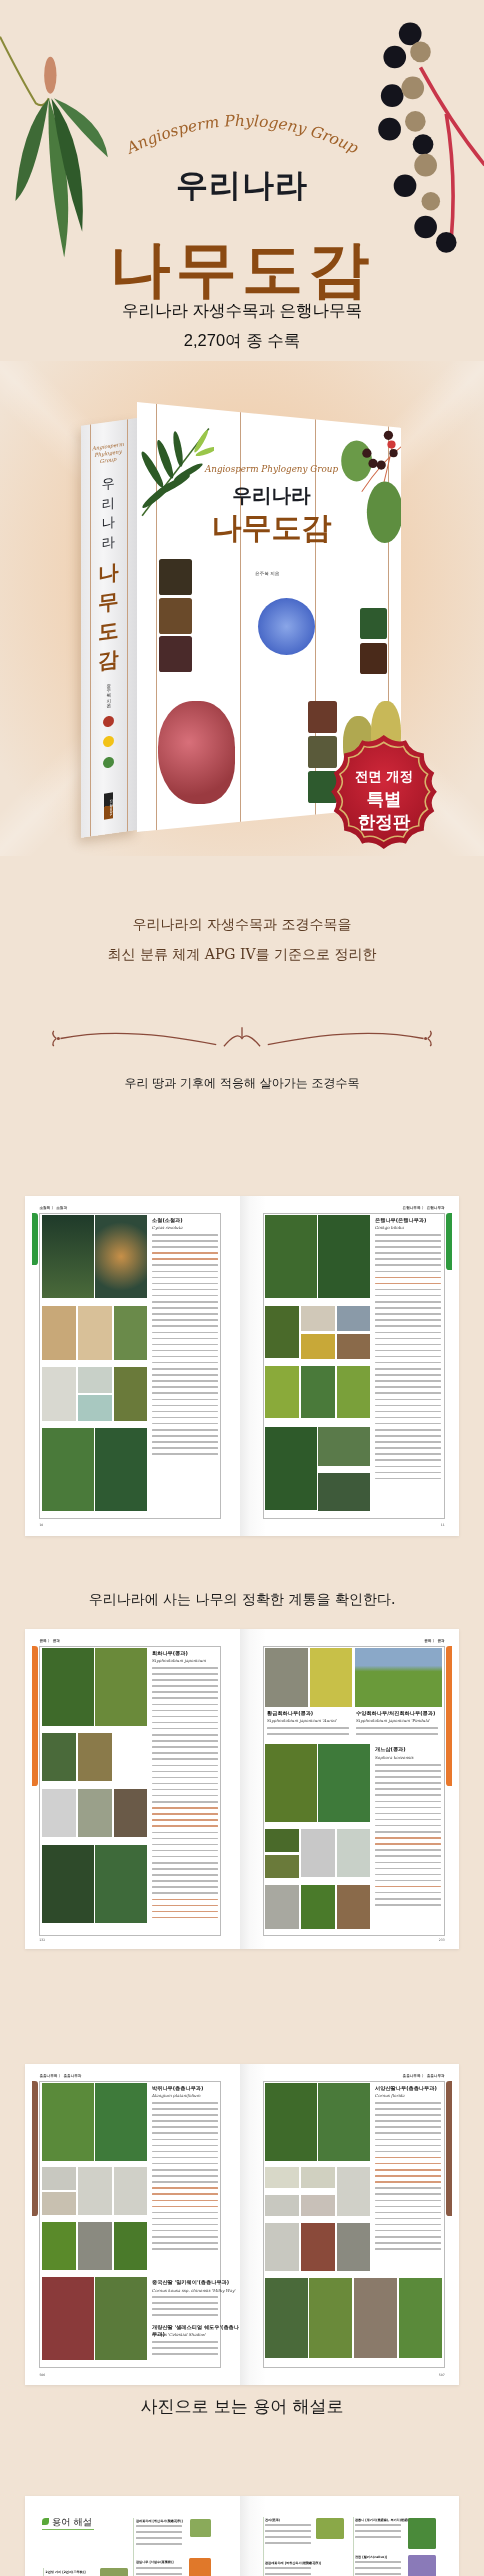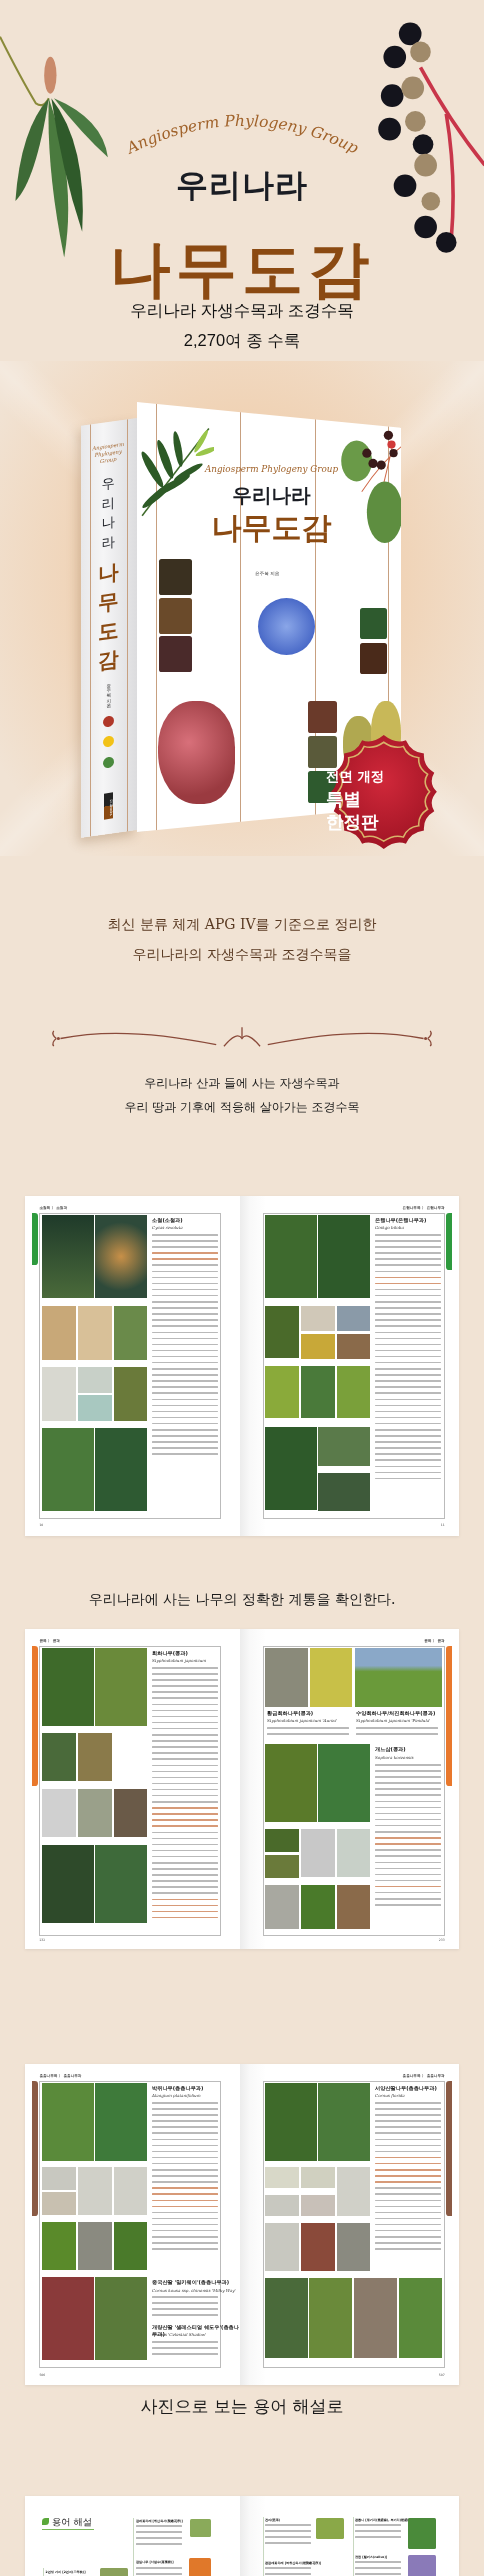--- a/index.html
+++ b/index.html
@@ -20,21 +20,21 @@
     background:
       linear-gradient(135deg, transparent 46%, rgba(255,255,255,0.25) 50%, transparent 54%),
       linear-gradient(45deg, transparent 46%, rgba(255,255,255,0.25) 50%, transparent 54%),
       radial-gradient(ellipse at 50% 45%, #f6dcc2 0%, #f0d3b6 45%, #f1e3d4 85%); }
   .book-spine { position: absolute; left: 81px; top: 418px; width: 56px; height: 412px; background: linear-gradient(90deg,#e8e8ea,#f5f5f6 40%,#dcdcde); transform: skewY(-8deg); transform-origin: right top; box-shadow: -3.1px 5.2px 10.3px rgba(120,80,40,0.25); }
   .book-front { position: absolute; left: 137px; top: 402px; width: 264px; height: 430px; background: #fff; box-shadow: 5.2px 8.2px 15.5px rgba(120,80,40,0.3); clip-path: polygon(0 0, 100% 6%, 100% 94%, 0 100%); }
   .spine-text { position: absolute; left: 9.3px; width: 36px; text-align: center; }
   .front-rule { position: absolute; top: 0; bottom: 0; width: 0.5px; background: #c7a080; }
 
   .badge { position: absolute; left: 326px; top: 734px; width: 116px; height: 116px; }
-  .badge-text { position: absolute; left: 0; width: 116px; color: #fff; font-weight: bold; font-family: "DejaVu Sans", sans-serif; }
+  .badge-text { position: absolute; left: 0; width: 116px; text-align: center; color: #fff; font-weight: bold; font-family: "DejaVu Sans", sans-serif; }
 
   .intro { font-family: "DejaVu Serif", serif; color: #5a3a22; font-size: 14px; line-height: 30px; }
   .section-text { font-family: "DejaVu Serif", serif; color: #1a1a1a; font-size: 11.3px; line-height: 24px; }
   .section-text-lg { font-family: "DejaVu Serif", serif; color: #1a1a1a; font-size: 15.5px; line-height: 34px; }
 
   
   .spread { position: absolute; left: 25px; width: 434px; background: #fff; box-shadow: 0 1px 3.1px rgba(0,0,0,0.08); }
   .spread .gutter { position: absolute; left: 215px; top: 0; bottom: 0; width: 26px; background: linear-gradient(90deg, #ececec, #f9f9f9 40%, #fff); }
   .page { position: absolute; top: 0; bottom: 0; width: 217px; }
   .page.left { left: 0; }
@@ -92,21 +92,21 @@
   </svg>
 
   <svg class="apg-arc" viewBox="0 0 460 110">
     <path id="arcpath" d="M20 100 Q230 0 440 100" fill="none"></path>
     <text><textPath href="#arcpath" startOffset="50%" text-anchor="middle">Angiosperm Phylogeny Group</textPath></text>
   </svg>
 
   <div class="center-text title-small">우리나라</div>
   <div class="center-text title-big">나무도감</div>
 
-  <div class="center-text hero-sub" style="top:300px;font-size:16.5px;">우리나라 자생수목과 조경수목</div>
+  <div class="center-text hero-sub" style="top:300px;font-size:16.5px;">우리나라 자생수목과 은행나무목</div>
   <div class="center-text hero-sub" style="top:330px;font-size:16.5px;">2,270여 종 수록</div>
 </div>
 
 <div class="showcase"></div>
 
 <div class="book-spine">
   <div class="abs" style="left:9.3px;top:0;bottom:0;width:0.5px;background:#c7a080"></div>
   <div class="abs" style="left:46px;top:0;bottom:0;width:0.5px;background:#c7a080"></div>
   <div class="spine-text" style="top:20.6px;font-family:'DejaVu Serif',serif;font-style:italic;font-size:5.2px;color:#a0622a;line-height:7.2px">
     <div>Angiosperm</div>
@@ -197,39 +197,38 @@
       </radialGradient>
   </defs>
   <path d="M112 2 Q135 20 155 12 Q165 35 190 38 Q188 62 210 75 Q198 95 215 112 Q198 130 210 150 Q188 163 190 187 Q165 190 155 213 Q135 205 112 223 Q90 205 70 213 Q60 190 35 187 Q37 163 15 150 Q27 130 10 112 Q27 95 15 75 Q37 62 35 38 Q60 35 70 12 Q90 20 112 2Z" fill="url(#bg)"></path>
   <path d="M112 16 Q132 30 150 24 Q158 44 180 46 Q178 66 197 78 Q186 95 201 112 Q186 129 197 146 Q178 158 180 178 Q158 180 150 200 Q132 194 112 208 Q92 194 74 200 Q66 180 44 178 Q46 158 27 146 Q38 129 23 112 Q38 95 27 78 Q46 66 44 46 Q66 44 74 24 Q92 30 112 16Z" fill="none" stroke="#d8b36a" stroke-width="3"></path>
 </svg>
 <div class="badge-text" style="left:326px;top:768px;font-size:13.4px">전면 개정</div>
 <div class="badge-text" style="left:326px;top:787px;font-size:17.5px">특별</div>
 <div class="badge-text" style="left:326px;top:810px;font-size:17.5px">한정판</div>
 
 <div class="center-text intro" style="top:909px">
+  <div>우리나라의 자생수목과 조경수목을</div>
   <div>최신 분류 체계 APG IV를 기준으로 정리한</div>
-  <div>우리나라의 자생수목과 조경수목을</div>
 </div>
 
 <svg class="abs" style="left:46px;top:1023px" width="392" height="31" viewBox="0 0 760 60">
   <g stroke="#8a4a3a" stroke-width="2.5" fill="none">
     <path d="M20 30 Q10 22 15 15 M20 30 Q10 38 15 45"></path>
     <path d="M28 30 Q150 5 330 42"></path>
     <path d="M732 30 Q610 5 430 42"></path>
     <path d="M345 45 Q370 15 380 30 Q390 15 415 45"></path>
     <path d="M380 30 L380 8"></path>
     <path d="M740 30 Q750 22 745 15 M740 30 Q750 38 745 45"></path>
   </g>
   <circle cx="24" cy="30" r="3" fill="#8a4a3a"></circle>
   <circle cx="736" cy="30" r="3" fill="#8a4a3a"></circle>
 </svg>
 
 <div class="center-text section-text" style="top:1071px;font-size:12px;line-height:24px">
-  <div>우리나라 산과 들에 사는 자생수목과</div>
   <div>우리 땅과 기후에 적응해 살아가는 조경수목</div>
 </div>
 
 <div class="spread" style="top:1196px;height:340px">
   <div class="gutter"></div>
   <div class="page left">
     <div class="crumb" style="left:14.4px">소철목 〉 소철과</div>
     <div class="tab left" style="left:7.2px;top:17px;height:52px;background:#2e9a3e"></div>
     <div class="frame" style="left:14.4px;top:16.5px;width:182px;height:306px"></div>
     <div class="photo" style="left:15.5px;top:17.5px;width:54px;height:85px;background:linear-gradient(#1f3a2a,#4a6a3a)"></div>

